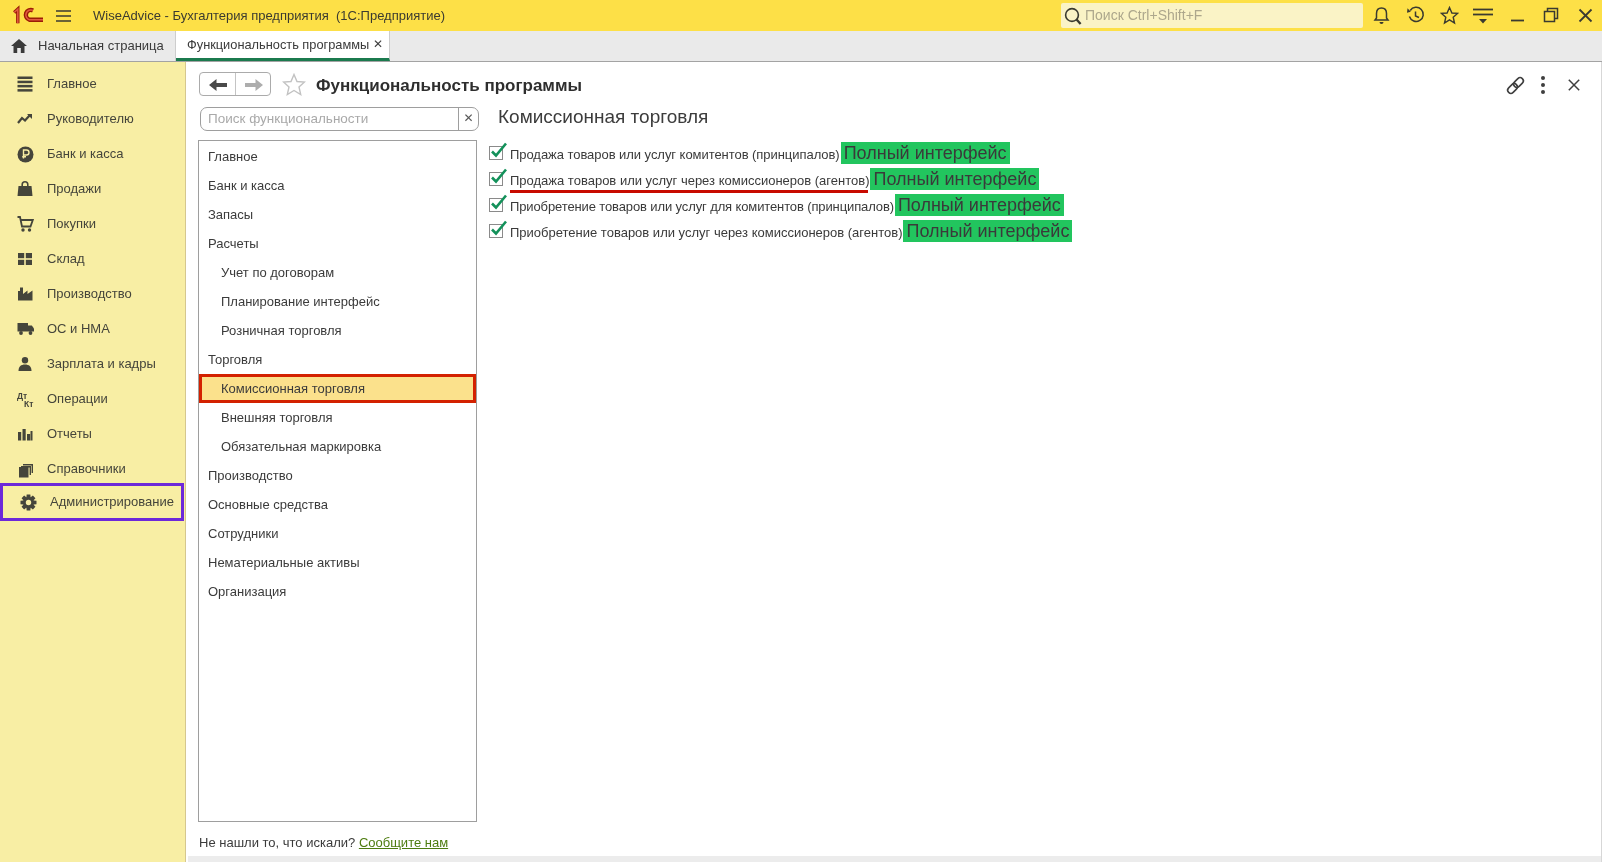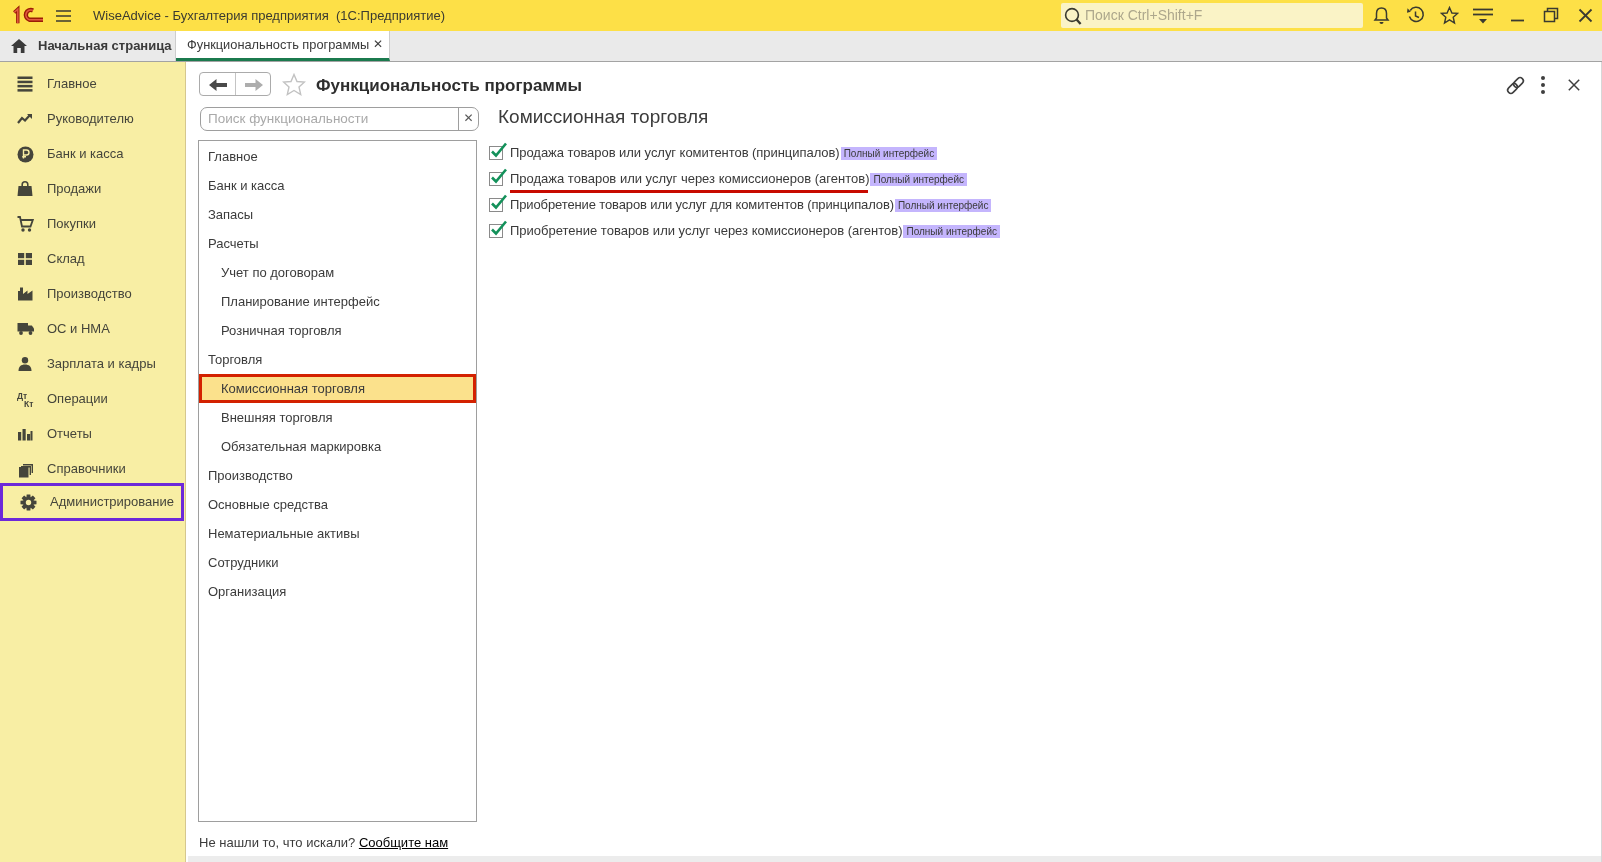--- a/index.html
+++ b/index.html
@@ -9,21 +9,21 @@
 .abs { position:absolute; }
 
 
 #topbar { position:absolute; left:0; top:0; width:1602px; height:31px; background:#fde047; }
 #topbar .apptitle { position:absolute; left:93px; top:0; line-height:31px; font-size:13px; color:#3A3A30; }
 #tsearch { position:absolute; left:1061px; top:3px; width:302px; height:25px; background:#FAF3C6; border-radius:2px; }
 #tsearch .ph { position:absolute; left:24px; top:0; line-height:25px; font-size:14px; color:#ADA78C; }
 
 
 #tabbar { position:absolute; left:0; top:31px; width:1602px; height:31px; background:#EAEAEA; border-bottom:1px solid #A3A3A3; }
-.tab1 { position:absolute; left:0; top:0; width:176px; height:30px; border-right:1px solid #CDCDCD;font-weight:bold; }
+.tab1 { position:absolute; left:0; top:0; width:176px; height:30px; border-right:1px solid #CDCDCD; }
 .tab1 span { position:absolute; left:38px; line-height:30px; font-size:13px; color:#3A3A3A; }
 .tab2 { position:absolute; left:176px; top:0; width:214px; height:30px; background:#fff; border-right:1px solid #CDCDCD; border-bottom:3px solid #1B7A4E; }
 .tab2 span { position:absolute; left:11px; line-height:27px; font-size:12.8px; color:#3A3A3A; }
 .tab2 .tx { position:absolute; left:197px; top:0; line-height:27px; font-size:12px; color:#3F3F3F; }
 
 
 #sidebar { position:absolute; left:0; top:62px; width:186px; height:800px; background:#F8EEA4; border-right:1px solid #D5C78E; }
 .sbitem { position:absolute; left:0; width:100%; height:35px; }
 .sbitem svg, .sbitem .ic { position:absolute; left:17px; top:50%; margin-top:-8px; }
 .sbitem .t { position:absolute; left:47px; top:0; line-height:35px; font-size:13px; color:#45453B; white-space:nowrap; }
@@ -46,25 +46,25 @@
 #listpanel { position:absolute; left:10px; top:78px; width:279px; height:682px; border:1px solid #9E9E9E; background:#fff; }
 #listpanel .row { position:relative; height:29px; line-height:29px; font-size:13px; color:#3B3B3B; padding-left:9px; white-space:nowrap; }
 #listpanel .row.ind { padding-left:22px; }
 #listpanel .sel { position:absolute; left:0px; top:233px; width:277px; height:29px; background:#FBE18C; border:3px solid #D32100; line-height:23px; padding-left:19px; font-size:13px; color:#3B3B3B; }
 
 
 #heading { position:absolute; left:310px; top:44px; font-size:19px; color:#3C3C3C; white-space:nowrap; }
 .cbrow { position:absolute; left:302px; height:16px; white-space:nowrap; }
 .cbrow .box { position:absolute; left:-1px; top:-3px; }
 .cbrow .t { position:absolute; left:20px; top:0; line-height:16px; font-size:13px; color:#3A3A3A; }
-.lbl { background:#c4b5fd; color:#3A3A3A; font-size:10px; padding:1px 3px; margin-left:1px; }
+.lbl { background:#22c55e; color:#3A3A3A; font-size:18px; padding:1px 3px; margin-left:1px; }
 #redline { position:absolute; left:322px; top:128px; width:358px; height:3px; background:#C80A00; }
 
 #bottomtext { position:absolute; left:11px; top:773px; font-size:13px; color:#3B3B3B; }
-#bottomtext a { color:#000000; }
+#bottomtext a { color:#4d7c0f; }
 
 #bottomstrip { position:absolute; left:188px; top:856px; width:1414px; height:6px; background:#ECECEC; }
 #rightedge { position:absolute; right:0; top:62px; width:1px; height:800px; background:#D7D7D7; }
 </style>
 </head>
 <body>
 
 <div id="topbar">
   <svg class="abs" style="left:12px;top:2px;" width="38" height="26" viewBox="0 0 38 26">
     <g fill="none" stroke="#9A1C05" stroke-width="3.4">
@@ -303,22 +303,22 @@
     <div class="row">Расчеты</div>
     <div class="row ind">Учет по договорам</div>
     <div class="row ind">Планирование интерфейс</div>
     <div class="row ind">Розничная торговля</div>
     <div class="row">Торговля</div>
     <div class="row ind" style="color:transparent;">Комиссионная торговля</div>
     <div class="row ind">Внешняя торговля</div>
     <div class="row ind">Обязательная маркировка</div>
     <div class="row">Производство</div>
     <div class="row">Основные средства</div>
+    <div class="row">Сотрудники</div>
     <div class="row">Нематериальные активы</div>
-    <div class="row">Сотрудники</div>
     <div class="row">Организация</div>
     <div class="sel">Комиссионная торговля</div>
   </div>
 
   <div id="heading">Комиссионная торговля</div>
 
   <div class="cbrow" style="top:83px;">
     <svg class="box" width="22" height="20" viewBox="0 0 22 20">
       <rect x="0.5" y="4.5" width="13" height="13" fill="#fff" stroke="#8A8A8A" stroke-width="1"></rect>
       <path d="M3,9.5 L7,13.5 L17,1.5" fill="none" stroke="#13915A" stroke-width="2.6"></path>

